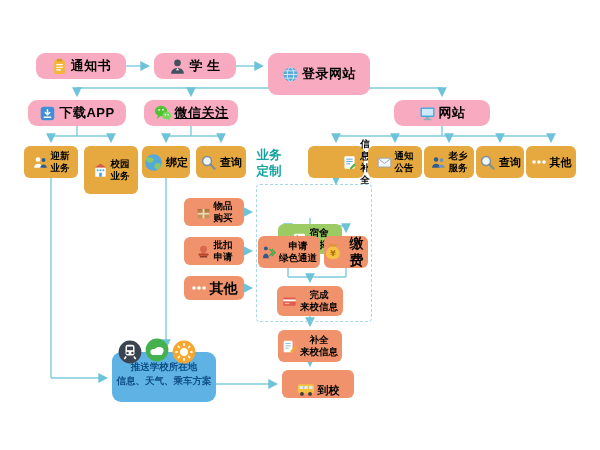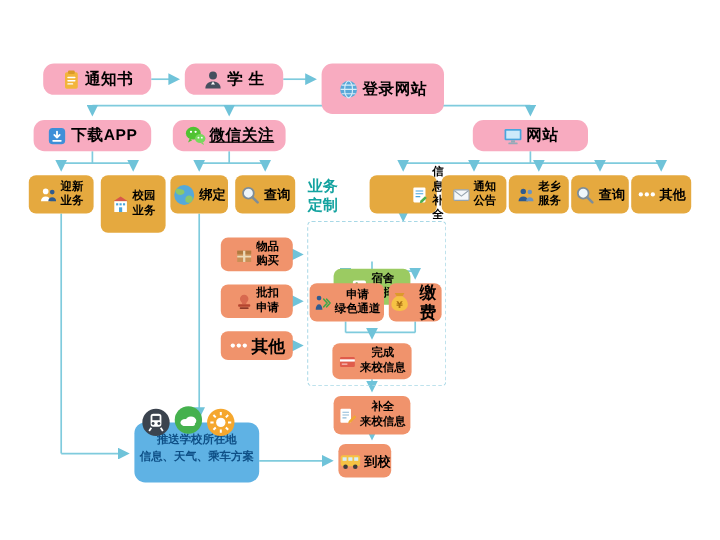--- a/index.html
+++ b/index.html
@@ -368,21 +368,21 @@
           <path d="M3.6 4.8h5.8M3.6 7.3h5.8M3.6 9.8h3.6" stroke="#8fb9d8" stroke-width="1" fill="none"></path>
           <path d="M9.2 12.6l5.2-5.2 1.6 1.6-5.2 5.2-2.2.6z" fill="#f0a832"></path>
         </svg>
       </span>
     <span class="lbl fs9">
       <span class="ln">补全</span>
       <span class="ln">来校信息</span>
     </span>
   </div>
 
-  <div class="node orange" style="left:282px; top:370px; width:44px; height:28px;">
+  <div class="node orange" style="left:282px; top:370px; width:72px; height:28px;align-items:flex-end;">
     <span class="ic">
         <svg width="18" height="18" viewBox="0 0 16 16">
           <rect x="0.8" y="3.8" width="14.4" height="8.2" rx="1.6" fill="#f6c244"></rect>
           <rect x="2.2" y="5.4" width="3" height="2.6" fill="#d7effa"></rect>
           <rect x="6.5" y="5.4" width="3" height="2.6" fill="#d7effa"></rect>
           <rect x="10.8" y="5.4" width="3" height="2.6" fill="#d7effa"></rect>
           <circle cx="4.4" cy="12.4" r="1.7" fill="#3d3d3d"></circle>
           <circle cx="11.6" cy="12.4" r="1.7" fill="#3d3d3d"></circle>
         </svg>
       </span>

